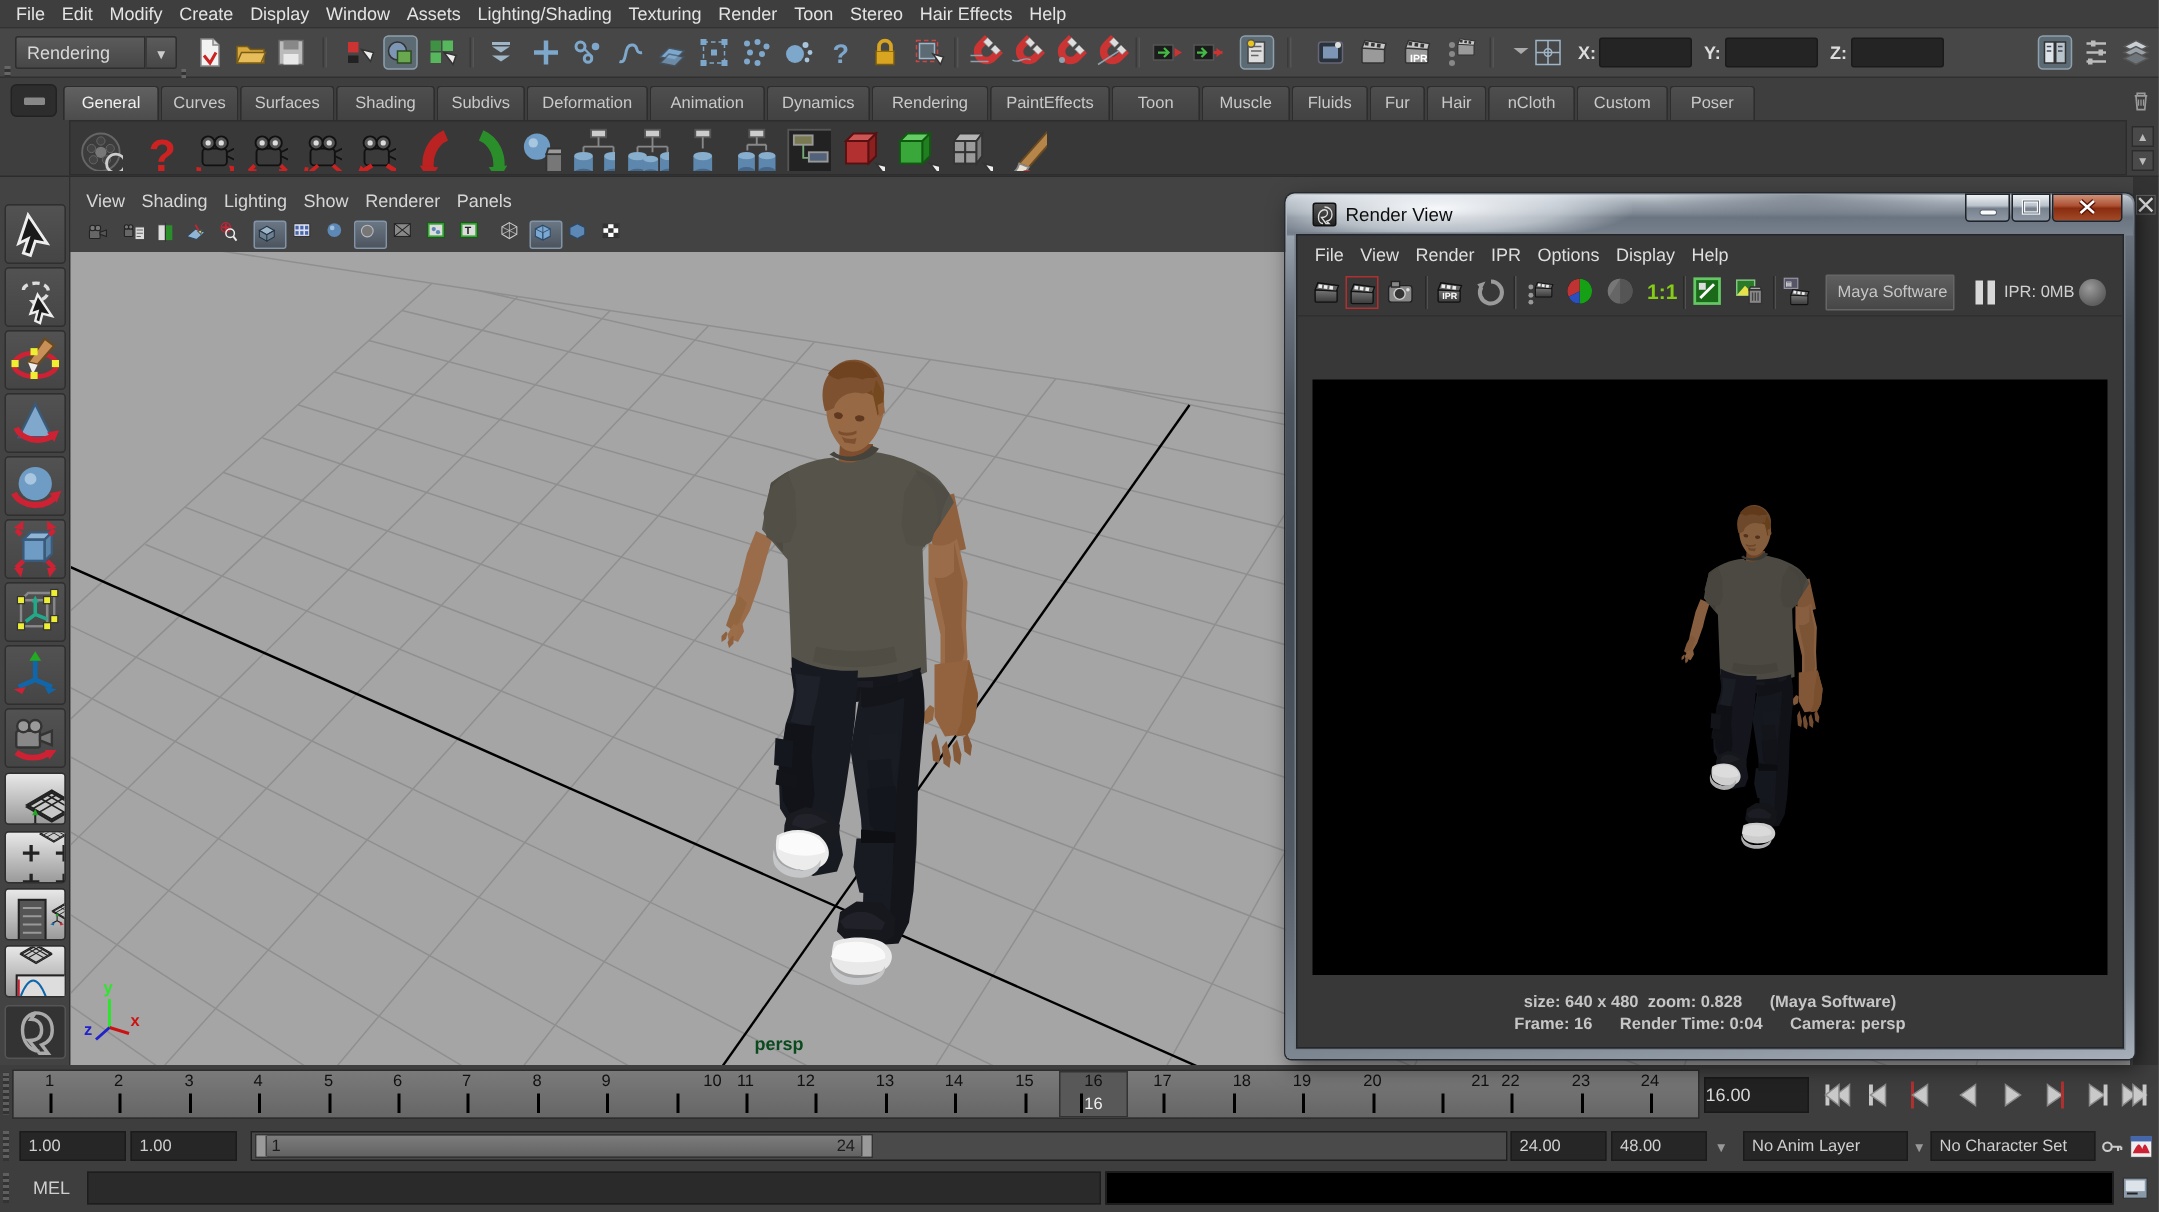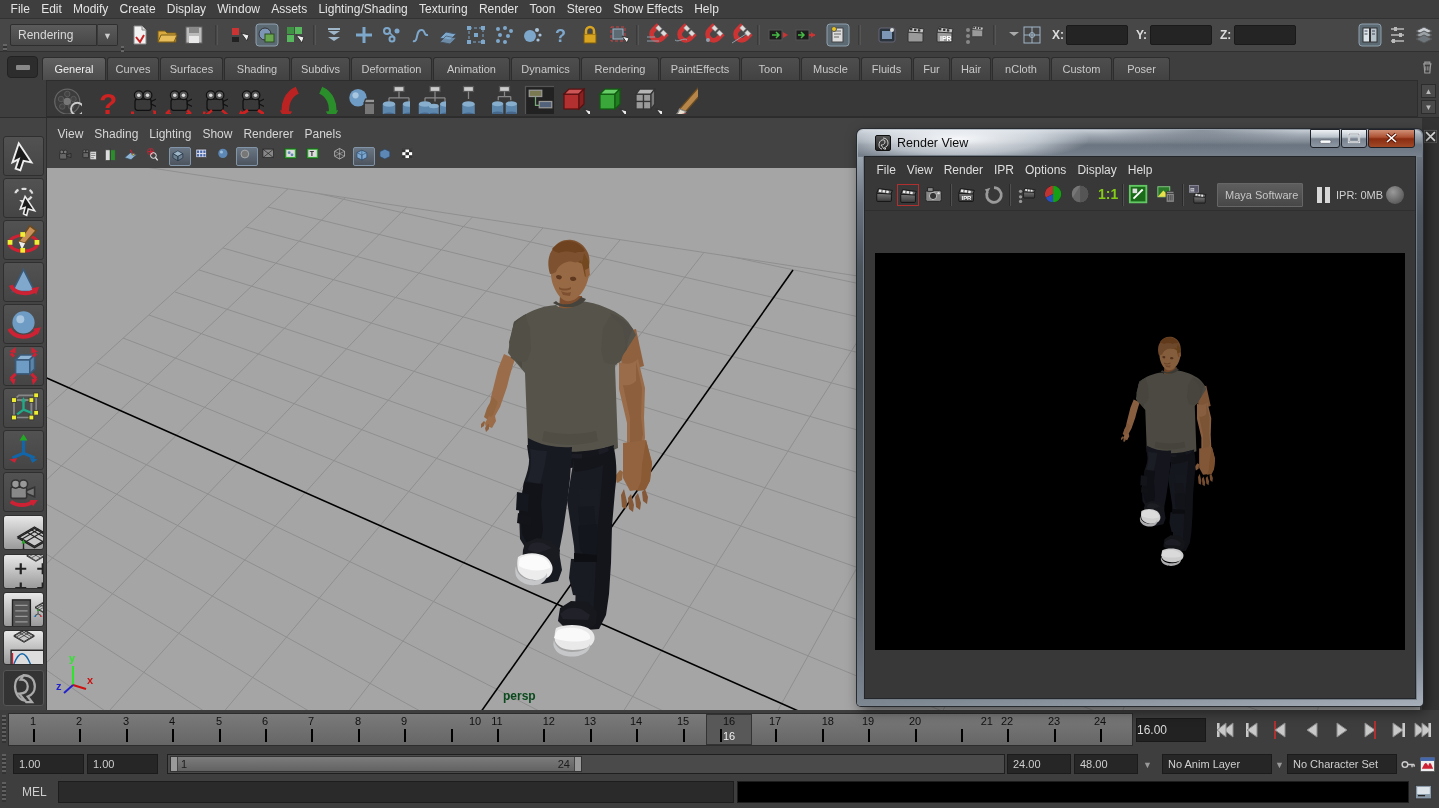--- a/index.html
+++ b/index.html
@@ -53,21 +53,21 @@
 #rvmenu span{display:inline-block;padding:6px 5.5px 0 5.5px;}
 #rvtb{position:absolute;left:0;top:24px;width:100%;height:30px;border-bottom:1px solid #2f2f2f;}
 .rvbtn{position:absolute;top:3px;width:22px;height:22px;}
 #rvblack{position:absolute;left:10px;top:96px;width:530px;height:397px;background:#000;}
 #rvstat{position:absolute;left:0;top:505px;width:100%;color:#c6c6c6;font-size:11px;font-weight:bold;text-align:center;}
 .wbtn{position:absolute;top:0;height:19px;border:1px solid #20242a;background:linear-gradient(#eef2f5 0%,#b9c1ca 42%,#78828e 52%,#8d98a4 100%);}
 
 #rstrip{left:1422px;top:118px;width:17px;height:592px;background:#333;}
 </style></head>
 <body>
-<div class="abs" id="menubar"><span>File</span><span>Edit</span><span>Modify</span><span>Create</span><span>Display</span><span>Window</span><span>Assets</span><span>Lighting/Shading</span><span>Texturing</span><span>Render</span><span>Toon</span><span>Stereo</span><span>Show Effects</span><span>Help</span></div>
+<div class="abs" id="menubar"><span>File</span><span>Edit</span><span>Modify</span><span>Create</span><span>Display</span><span>Window</span><span>Assets</span><span>Lighting/Shading</span><span>Texturing</span><span>Render</span><span>Toon</span><span>Stereo</span><span>Hair Effects</span><span>Help</span></div>
 <div class="abs" id="toolbar">
 <div class="abs" style="left:3px;top:25px;width:4px;height:21px;background:repeating-linear-gradient(180deg,#666 0 2px,#333 2px 4px);"></div>
 <div class="abs" style="left:121px;top:27px;width:3px;height:17px;background:repeating-linear-gradient(180deg,#666 0 2px,#333 2px 4px);"></div>
 <div id="dd">Rendering</div>
     <div id="dda">▼</div>
 <div class="tbtn" style="left:128px;"><svg width="24" height="24" viewBox="0 0 24 24">
         <path d="M6 3h8l4 4v14H6z" fill="#f2f2f2" stroke="#888"></path>
         <path d="M14 3v4h4" fill="#ddd" stroke="#888"></path>
         <path d="M8 14l4 5 4-7" stroke="#cc2222" fill="none" stroke-width="2"></path>
       </svg></div>
@@ -827,21 +827,21 @@
 <div style="position:absolute;left:290px;top:1px;width:24px;text-align:center;">7</div>
 <div style="position:absolute;left:302px;top:15px;width:2px;height:13px;background:#000;"></div>
 <div style="position:absolute;left:337px;top:1px;width:24px;text-align:center;">8</div>
 <div style="position:absolute;left:349px;top:15px;width:2px;height:13px;background:#000;"></div>
 <div style="position:absolute;left:383px;top:1px;width:24px;text-align:center;">9</div>
 <div style="position:absolute;left:395px;top:15px;width:2px;height:13px;background:#000;"></div>
 <div style="position:absolute;left:430px;top:1px;width:24px;text-align:center;margin-left:24px;">10</div>
 <div style="position:absolute;left:442px;top:15px;width:2px;height:13px;background:#000;"></div>
 <div style="position:absolute;left:476px;top:1px;width:24px;text-align:center;">11</div>
 <div style="position:absolute;left:488px;top:15px;width:2px;height:13px;background:#000;"></div>
-<div style="position:absolute;left:522px;top:1px;width:24px;text-align:right;">12</div>
+<div style="position:absolute;left:522px;top:1px;width:24px;text-align:left;">12</div>
 <div style="position:absolute;left:534px;top:15px;width:2px;height:13px;background:#000;"></div>
 <div style="position:absolute;left:569px;top:1px;width:24px;text-align:center;">13</div>
 <div style="position:absolute;left:581px;top:15px;width:2px;height:13px;background:#000;"></div>
 <div style="position:absolute;left:615px;top:1px;width:24px;text-align:center;">14</div>
 <div style="position:absolute;left:627px;top:15px;width:2px;height:13px;background:#000;"></div>
 <div style="position:absolute;left:662px;top:1px;width:24px;text-align:center;">15</div>
 <div style="position:absolute;left:674px;top:15px;width:2px;height:13px;background:#000;"></div>
 <div style="position:absolute;left:708px;top:1px;width:24px;text-align:center;">16</div>
 <div style="position:absolute;left:720px;top:15px;width:2px;height:13px;background:#000;"></div>
 <div style="position:absolute;left:754px;top:1px;width:24px;text-align:center;">17</div>
@@ -1072,13 +1072,17 @@
           <div style="position:absolute;left:10px;width:5px;height:16px;background:#d8d8d8;"></div>
         </div>
 <div class="abs" style="left:471px;top:8px;color:#d0d0d0;font-size:11px;white-space:nowrap;">IPR: 0MB</div>
 <div class="abs" style="left:521px;top:5px;width:18px;height:18px;border-radius:50%;background:radial-gradient(circle at 7px 6px,#9a9a9a,#5f5f5f 70%);"></div>
 </div>
 <div id="rvblack">
         <svg style="position:absolute;left:240px;top:81px;" width="110" height="242" viewBox="470 235 200 440">
           <use href="#guy" opacity="0.88"></use>
         </svg>
       </div>
+<div id="rvstat">
+        <div>size: 640 x 480 &nbsp;zoom: 0.828&nbsp;&nbsp;&nbsp;&nbsp;&nbsp;&nbsp;(Maya Software)</div>
+        <div style="margin-top:3px;">Frame: 16&nbsp;&nbsp;&nbsp;&nbsp;&nbsp;&nbsp;Render Time: 0:04&nbsp;&nbsp;&nbsp;&nbsp;&nbsp;&nbsp;Camera: persp</div>
+      </div>
 </div>
 </div>
 </body></html>

